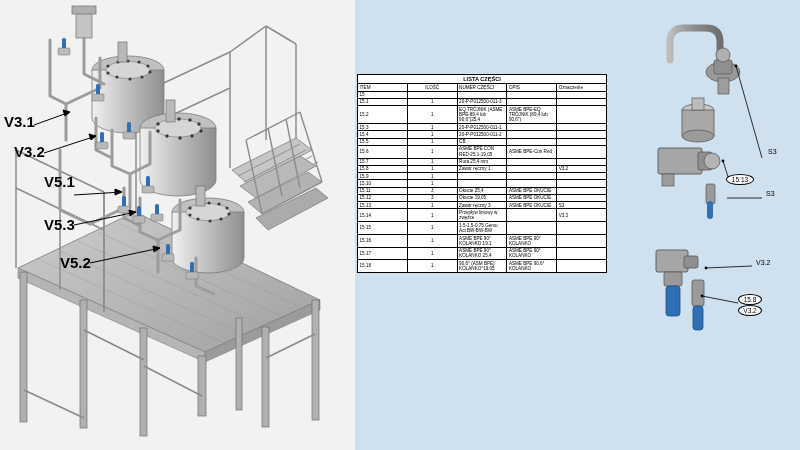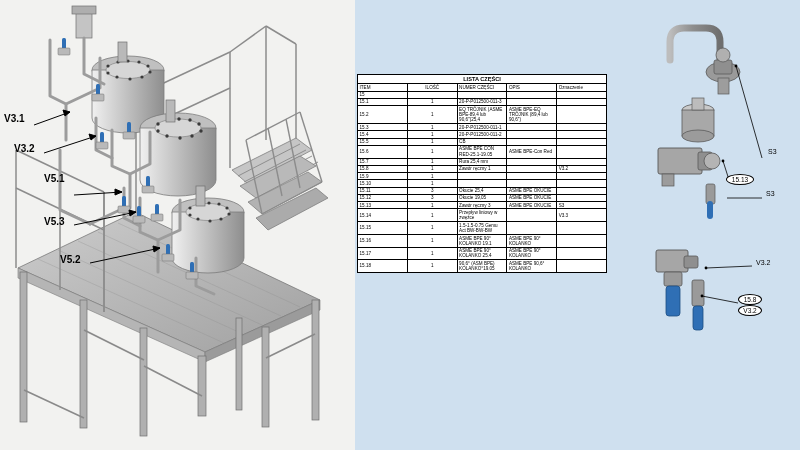--- a/index.html
+++ b/index.html
@@ -27,21 +27,21 @@
     width: 355px; height: 450px;
     background: #f2f2f0;
     overflow: hidden;
   }
   #left-panel .render-svg {
     position: absolute;
     left: 0; top: 0;
   }
   .callout-label {
     position: absolute;
-    font-size: 10px;
+    font-size: 15px;
     font-weight: bold;
     color: #000;
     white-space: nowrap;
   }
 
   
   #right-panel {
     position: absolute;
     left: 355px; top: 0;
     width: 445px; height: 450px;

